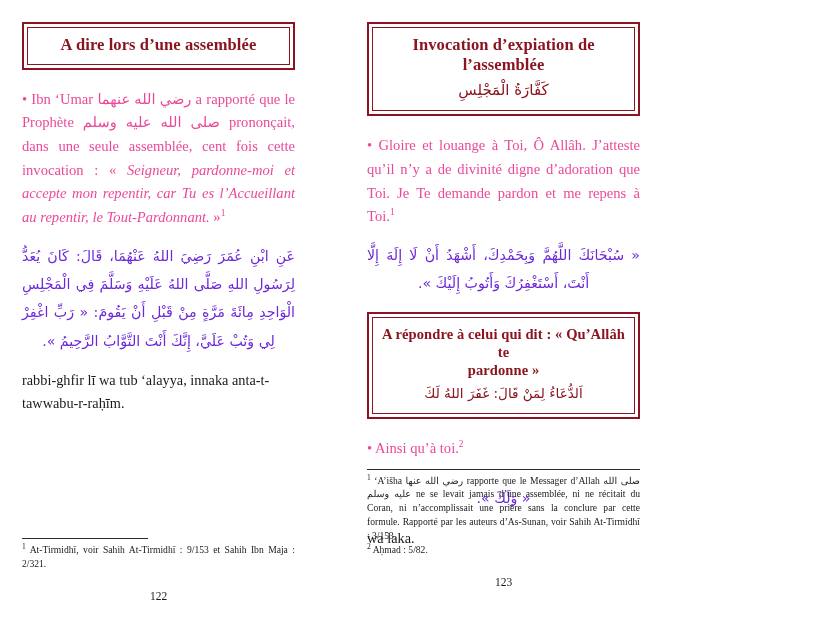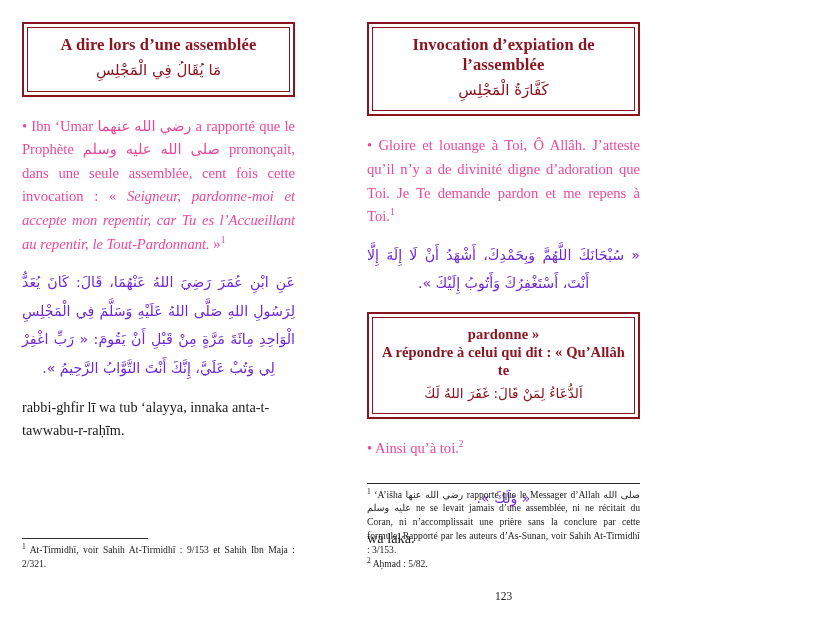--- a/index.html
+++ b/index.html
@@ -23,21 +23,21 @@
   .page {
     position: relative;
     width: 417px;
     height: 618px;
     box-sizing: border-box;
   }
   .page-left {
     padding: 22px 36px 10px 22px;
   }
   .page-right {
-    padding: 22px 22px 10px 36px;
+    padding: 22px 22px 24px 36px;
   }
   .page-inner {
     position: relative;
     height: 100%;
   }
 
   
   .title-frame {
     border: 2px solid #8a1520;
     padding: 3px;
@@ -154,57 +154,57 @@
 <body>
 
 <div class="spread">
 
   <div class="page page-left">
     <div class="page-inner">
 
       <div class="title-frame">
         <div class="title-frame-inner">
           <div class="title-fr">A dire lors d’une assemblée</div>
-          <div class="title-ar">مَا يُقَالُ فِي الْمَجْلِسِ</div>
         </div>
       </div>
 
       <p class="para"><span>• Ibn ‘Umar رضي الله عنهما a rapporté que le Prophète صلى الله عليه وسلم prononçait, dans une seule assemblée, cent fois cette invocation : « </span><span class="ital">Seigneur, pardonne-moi et accepte mon repentir, car Tu es l’Accueillant au repentir, le Tout-Pardonnant.</span><span> »</span><span class="sup">1</span></p>
 
       <div class="arabic">عَنِ ابْنِ عُمَرَ رَضِيَ اللهُ عَنْهُمَا، قَالَ: كَانَ يُعَدُّ لِرَسُولِ اللهِ صَلَّى اللهُ عَلَيْهِ وَسَلَّمَ فِي الْمَجْلِسِ الْوَاحِدِ مِائَةَ مَرَّةٍ مِنْ قَبْلِ أَنْ يَقُومَ: « رَبِّ اغْفِرْ لِي وَتُبْ عَلَيَّ، إِنَّكَ أَنْتَ التَّوَّابُ الرَّحِيمُ ».</div>
 
       <p class="translit">rabbi-ghfir lī wa tub ‘alayya, innaka anta-t-tawwabu-r-raḥīm.</p>
 
       <div class="footnotes">
         <div class="fn-rule"></div>
         <p class="fn"><span class="sup">1</span> <span>At-Tirmidhī, voir Sahih At-Tirmidhī : 9/153 et Sahih Ibn Maja : 2/321.</span></p>
       </div>
 
+      <div class="folio">122</div>
     </div>
   </div>
 
   <div class="page page-right">
     <div class="page-inner">
 
       <div class="title-frame">
         <div class="title-frame-inner">
           <div class="title-fr">Invocation d’expiation de l’assemblée</div>
           <div class="title-ar">كَفَّارَةُ الْمَجْلِسِ</div>
         </div>
       </div>
 
       <p class="para"><span>• Gloire et louange à Toi, Ô Allâh. J’atteste qu’il n’y a de divinité digne d’adoration que Toi. Je Te demande pardon et me repens à Toi.</span><span class="sup">1</span></p>
 
       <div class="arabic">« سُبْحَانَكَ اللَّهُمَّ وَبِحَمْدِكَ، أَشْهَدُ أَنْ لَا إِلَهَ إِلَّا أَنْتَ، أَسْتَغْفِرُكَ وَأَتُوبُ إِلَيْكَ ».</div>
 
 
       <div class="title-frame">
         <div class="title-frame-inner">
+          <div class="title-fr small">A répondre à celui qui dit : « Qu’Allâh te</div>
           <div class="title-fr small">pardonne »</div>
-          <div class="title-fr small">A répondre à celui qui dit : « Qu’Allâh te</div>
           <div class="title-ar small">اَلدُّعَاءُ لِمَنْ قَالَ: غَفَرَ اللهُ لَكَ</div>
         </div>
       </div>
 
       <p class="para"><span>• Ainsi qu’à toi.</span><span class="sup">2</span></p>
 
       <div class="arabic center">« وَلَكَ ».</div>
 
       <p class="translit">wa laka.</p>
 

